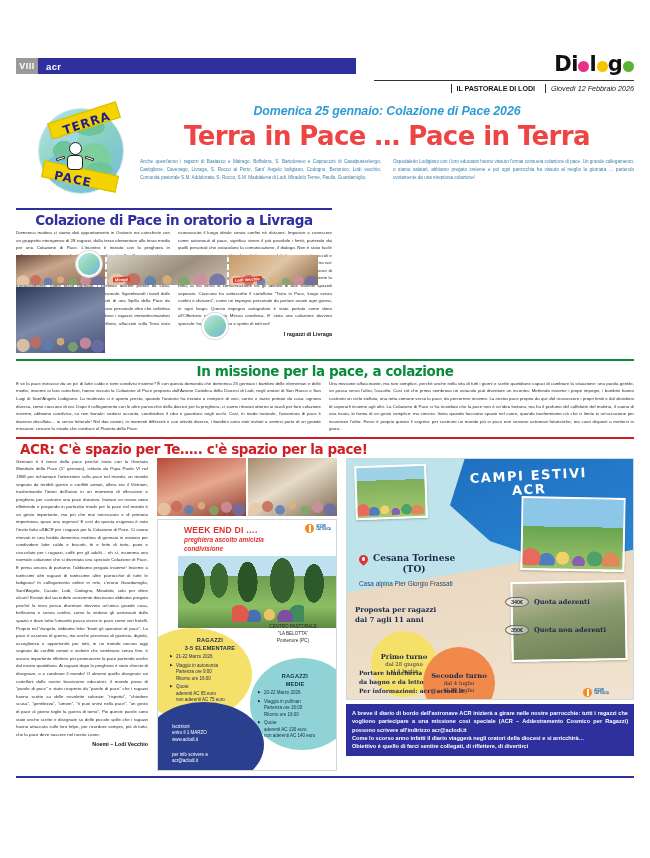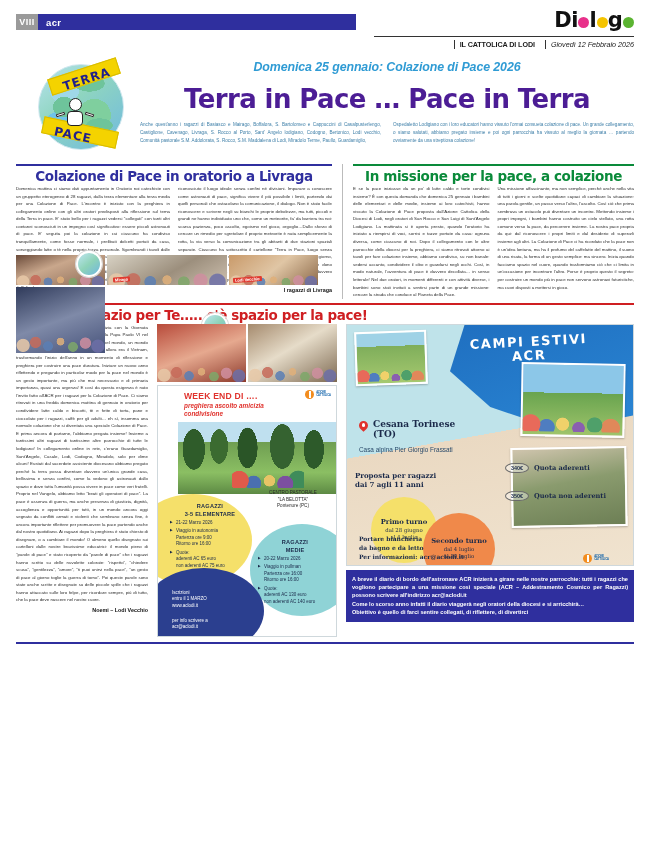--- a/index.html
+++ b/index.html
@@ -7,21 +7,21 @@
   body {
     width:650px; height:858px;
     background:#ffffff;
     font-family:"Liberation Sans", sans-serif;
     color:#1a1a1a;
     overflow:hidden;
     position:relative;
   }
 
   
-  .masthead { position:relative; height:52px; padding:14px 32px 0 16px; }
+  .masthead { position:relative; height:52px; padding:14px 32px 0 16px;margin-top:44px; }
   .mast-left { display:flex; align-items:stretch; width:340px; height:16px; }
   .folio {
     background:#9a9a9a; color:#ffffff; font-weight:bold; font-size:9px;
     width:22px; display:flex; align-items:center; justify-content:center;
     letter-spacing:.5px;
   }
   .mast-bar {
     background:#2f2f9e; color:#ffffff; flex:1;
     font-size:9.5px; font-weight:bold; display:flex; align-items:center;
     padding-left:8px; letter-spacing:.4px;
@@ -79,22 +79,22 @@
   .astro .body { width:16px;height:15px;background:#fff;border:1.4px solid #222;border-radius:4px;margin:0 auto;}
   .astro .arm { position:absolute;top:15px;width:9px;height:3px;background:#fff;border:1.3px solid #222;}
   .astro .arm.l{left:-6px;transform:rotate(-18deg);} .astro .arm.r{right:-6px;transform:rotate(18deg);}
 
   .hero-text { margin-left:124px; padding-top:8px; text-align:center; }
   .kicker {
     color:#2f9bd4; font-style:italic; font-weight:bold; font-size:12.4px;
     letter-spacing:-.1px;
   }
   .hero-title {
-    color:#4c1d95; font-weight:bold; font-size:26px; letter-spacing:-.6px;
-    margin-top:10px; font-family:"DejaVu Sans", sans-serif;
+    color:#ef4444; font-weight:bold; font-size:26px; letter-spacing:-.6px;
+    margin-top:3px; font-family:"DejaVu Sans", sans-serif;
   }
   .hero-intro { display:flex; gap:12px; margin-top:7px; text-align:left; }
   .hero-intro .col {
     flex:1; font-size:4.6px; line-height:1.75; color:#3e7fa8; text-align:justify;
   }
 
   
   .rule { height:2px; background:#2f2f9e; margin:4px 16px 0 16px; }
   .rule.green { background:#0a8a3a; }
   .rule.red { background:#cf1f22; }
@@ -107,21 +107,21 @@
   .sec-blue { color:#2f2f9e; }
   .sec-green { color:#0a8a3a; }
   .sec-red { color:#cf1f22; }
 
   
   .sheet { padding:0 16px; }
   .col { font-size:4.4px; line-height:1.72; text-align:justify; color:#2a2a2a; }
   .sig { font-weight:bold; text-align:right; display:block; margin-top:2px; font-size:5.4px; color:#111;}
 
   
-  .block-top { display:flex; gap:10px; }
+  .block-top { display:flex; gap:10px;flex-direction:column; }
   .half-left { width:316px; }
   .vdiv { width:1px; background:#bbb; }
   .half-right { flex:1; }
   .two { display:flex; gap:8px; }
   .two > div { flex:1; }
 
   
   .collage {
     position:relative; width:100%; height:96px; margin:3px 0 4px 0;
     display:grid; grid-template-columns: 1fr 1.35fr 1fr; grid-template-rows: 30px 32px 32px; gap:2px;
@@ -263,21 +263,21 @@
   .pin {
     position:absolute; left:12px; top:96px; width:9px; height:12px;
   }
   .pin:before{
     content:""; position:absolute; width:9px;height:9px;border-radius:50% 50% 50% 0;
     background:#e0332e; transform:rotate(-45deg);
   }
   .pin:after{ content:""; position:absolute; left:3px; top:2.6px; width:3.4px;height:3.4px;border-radius:50%;background:#fff;}
   .camp-loc { position:absolute; left:26px; top:94px; font-family:"DejaVu Serif", serif;
               font-weight:bold; font-size:9px; color:#1b2a4a; line-height:1.2; }
-  .camp-loc .sm { display:block; text-align:left; }
+  .camp-loc .sm { display:block; text-align:center; }
   .camp-house { position:absolute; left:12px; top:120px; font-size:6.4px; color:#2a4a6a; line-height:1.45; }
   .camp-prop { position:absolute; left:8px; top:146px; font-family:"DejaVu Serif", serif;
                font-weight:bold; font-size:7px; color:#1b2a4a; line-height:1.4; }
   .price { position:absolute; display:flex; align-items:center; gap:5px; }
   .pr1 { left:158px; top:138px; } .pr2 { left:158px; top:166px; }
   .price .pill {
     border:1px solid #6a6a6a; border-radius:40%/50%; padding:1px 5px;
     font-size:5.4px; font-weight:bold; color:#1b2a4a; background:rgba(255,255,255,.4);
   }
   .price .lb { font-family:"DejaVu Serif", serif; font-weight:bold; font-size:6.6px; color:#1b2a4a; }
@@ -307,21 +307,21 @@
 <div class="masthead">
   <div class="mast-left">
     <div class="folio">VIII</div>
     <div class="mast-bar">acr</div>
   </div>
   <div class="mast-right">
     <div class="dialogo">
       <span class="d-dark">D</span><span class="d-dark">i</span><span class="d-dot" style="background:#e8308a"></span><span class="d-dark">l</span><span class="d-dot" style="background:#f5c400"></span><span class="d-dark">g</span><span class="d-dot" style="background:#5bb431"></span>
     </div>
     <div class="mast-meta">
-      <span class="cit">IL CATTOLICA DI LODI</span>
+      <span class="cit">IL PASTORALE DI LODI</span>
       <span class="dt">Giovedì 12 Febbraio 2026</span>
     </div>
   </div>
 </div>
 
 <div class="hero">
   <div class="logo-terra">
     <div class="globe"></div>
     <div class="ribbon-band band1"></div>
     <div class="ribbon-band band2"></div>

